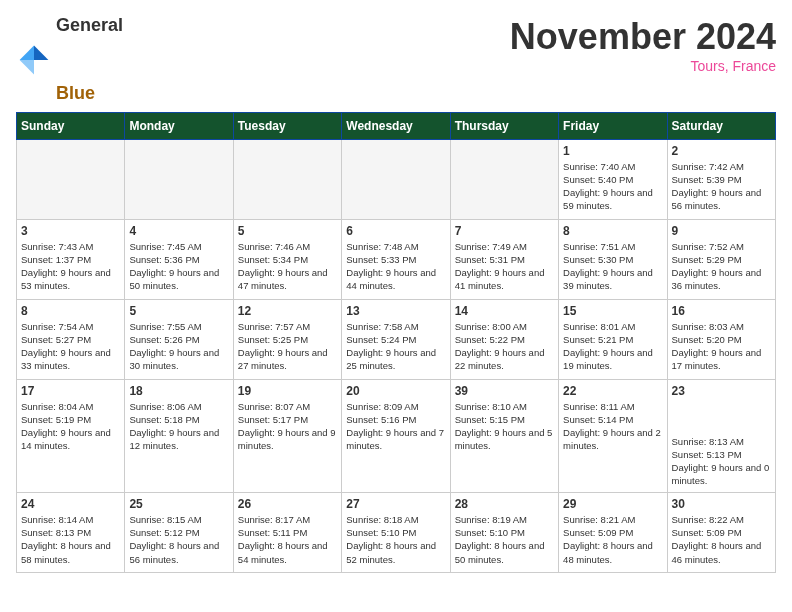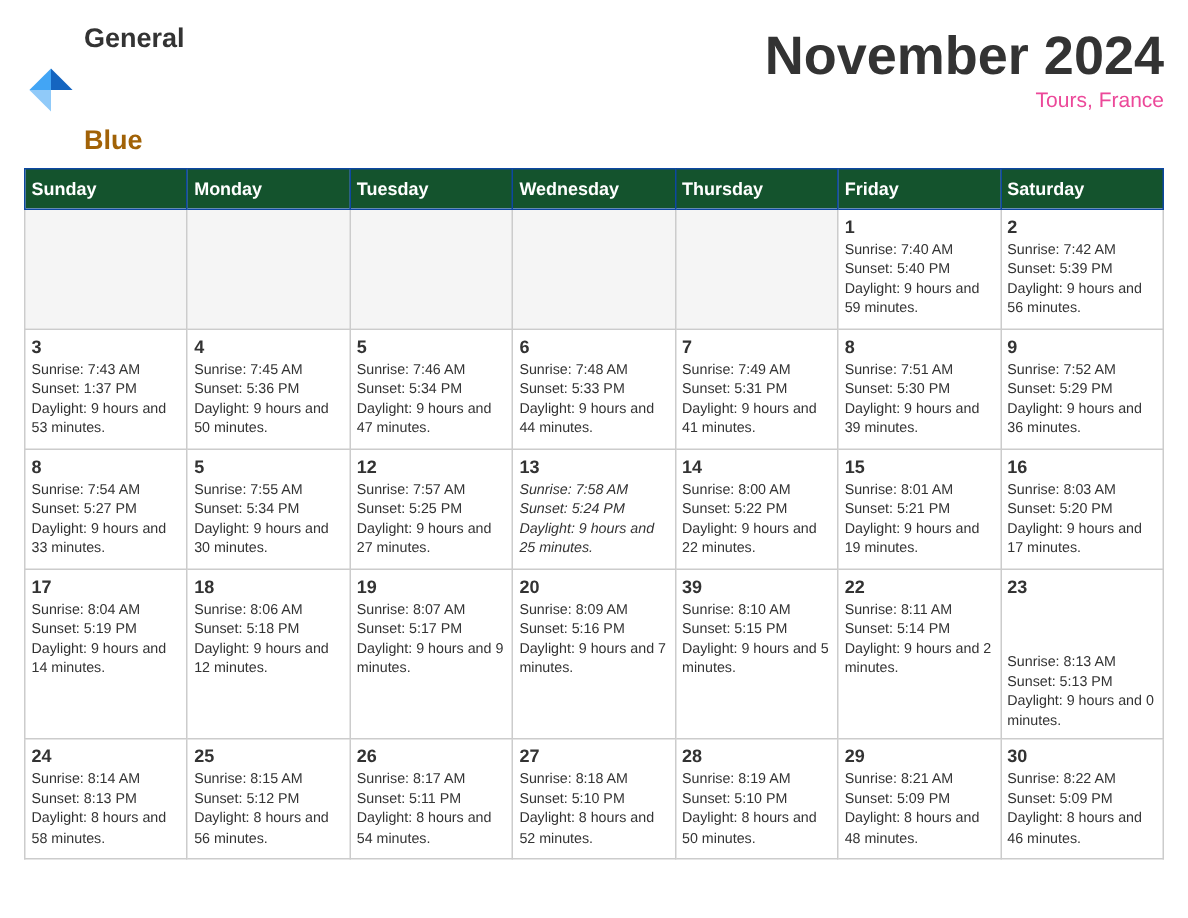--- a/index.html
+++ b/index.html
@@ -184,32 +184,32 @@
       <tr>
         <td>
           <span class="day-num">8</span>
           <div class="day-info" style="white-space: pre-line;">Sunrise: 7:54 AM
 Sunset: 5:27 PM
 Daylight: 9 hours and 33 minutes.</div>
         </td>
         <td>
           <span class="day-num">5</span>
           <div class="day-info" style="white-space: pre-line;">Sunrise: 7:55 AM
-Sunset: 5:34 PM
+Sunset: 5:26 PM
 Daylight: 9 hours and 30 minutes.</div>
         </td>
         <td>
           <span class="day-num">12</span>
           <div class="day-info" style="white-space: pre-line;">Sunrise: 7:57 AM
 Sunset: 5:25 PM
 Daylight: 9 hours and 27 minutes.</div>
         </td>
         <td>
           <span class="day-num">13</span>
-          <div class="day-info" style="white-space: pre-line; font-style: italic;">Sunrise: 7:58 AM
+          <div class="day-info" style="white-space: pre-line;">Sunrise: 7:58 AM
 Sunset: 5:24 PM
 Daylight: 9 hours and 25 minutes.</div>
         </td>
         <td>
           <span class="day-num">14</span>
           <div class="day-info" style="white-space: pre-line;">Sunrise: 8:00 AM
 Sunset: 5:22 PM
 Daylight: 9 hours and 22 minutes.</div>
         </td>
         <td>

